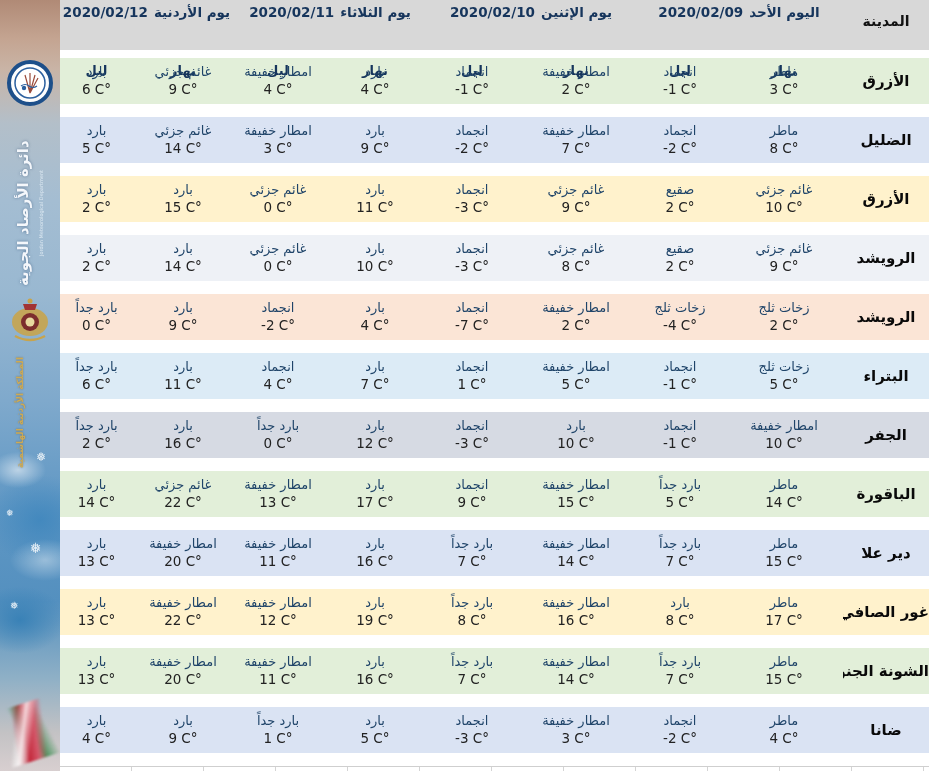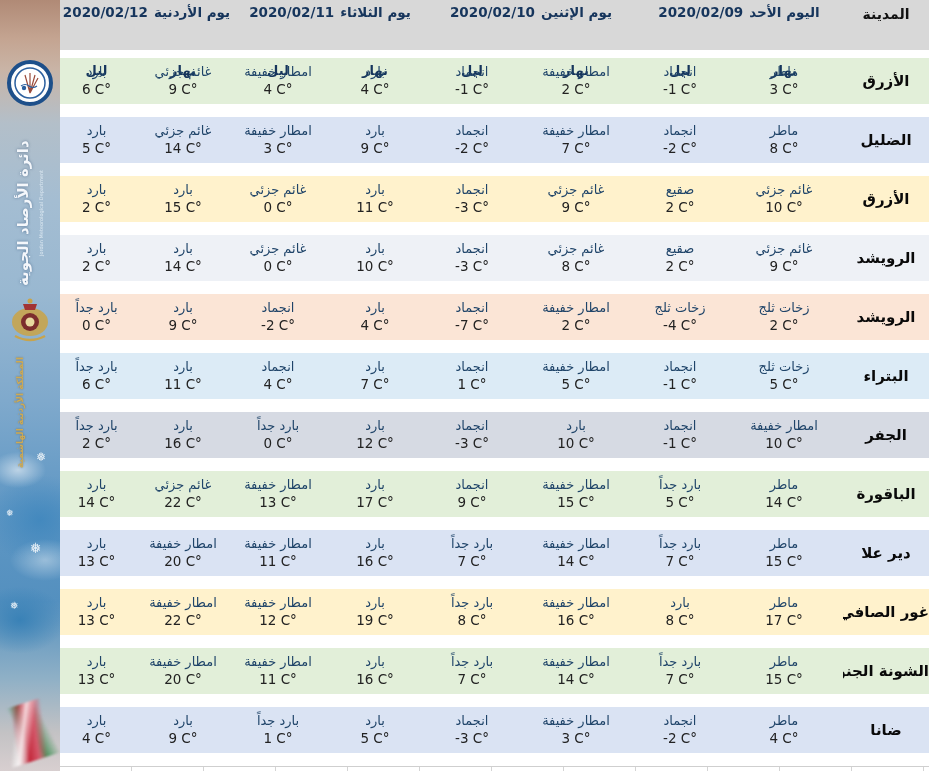--- a/index.html
+++ b/index.html
@@ -53,21 +53,21 @@
   }
 
   
   .table-area{width:869px;flex:0 0 869px;direction:rtl;}
   .thead{
     display:flex;direction:rtl;background:#d8d8d8;height:50px;
     color:#16355c;
   }
   .city-h{
     width:86px;flex:0 0 86px;display:flex;align-items:flex-start;justify-content:center;
-    font-weight:bold;font-size:14px;color:#111;padding-top:6px;box-sizing:border-box;
+    font-weight:bold;font-size:14px;color:#111;padding-top:13px;box-sizing:border-box;
   }
   .group{display:flex;flex-direction:column;padding-top:4px;box-sizing:border-box;}
   .g1{width:208px;flex:0 0 208px;}
   .g2{width:208px;flex:0 0 208px;}
   .g3{width:194px;flex:0 0 194px;}
   .g4{width:173px;flex:0 0 173px;}
   .day-title{display:flex;direction:rtl;justify-content:center;gap:6px;
     font-weight:bold;font-size:13.5px;}
   .sub{display:flex;direction:rtl;margin-top:3px;font-weight:bold;font-size:13px;}
   .sub span{display:block;text-align:center;margin-top:40px;}

